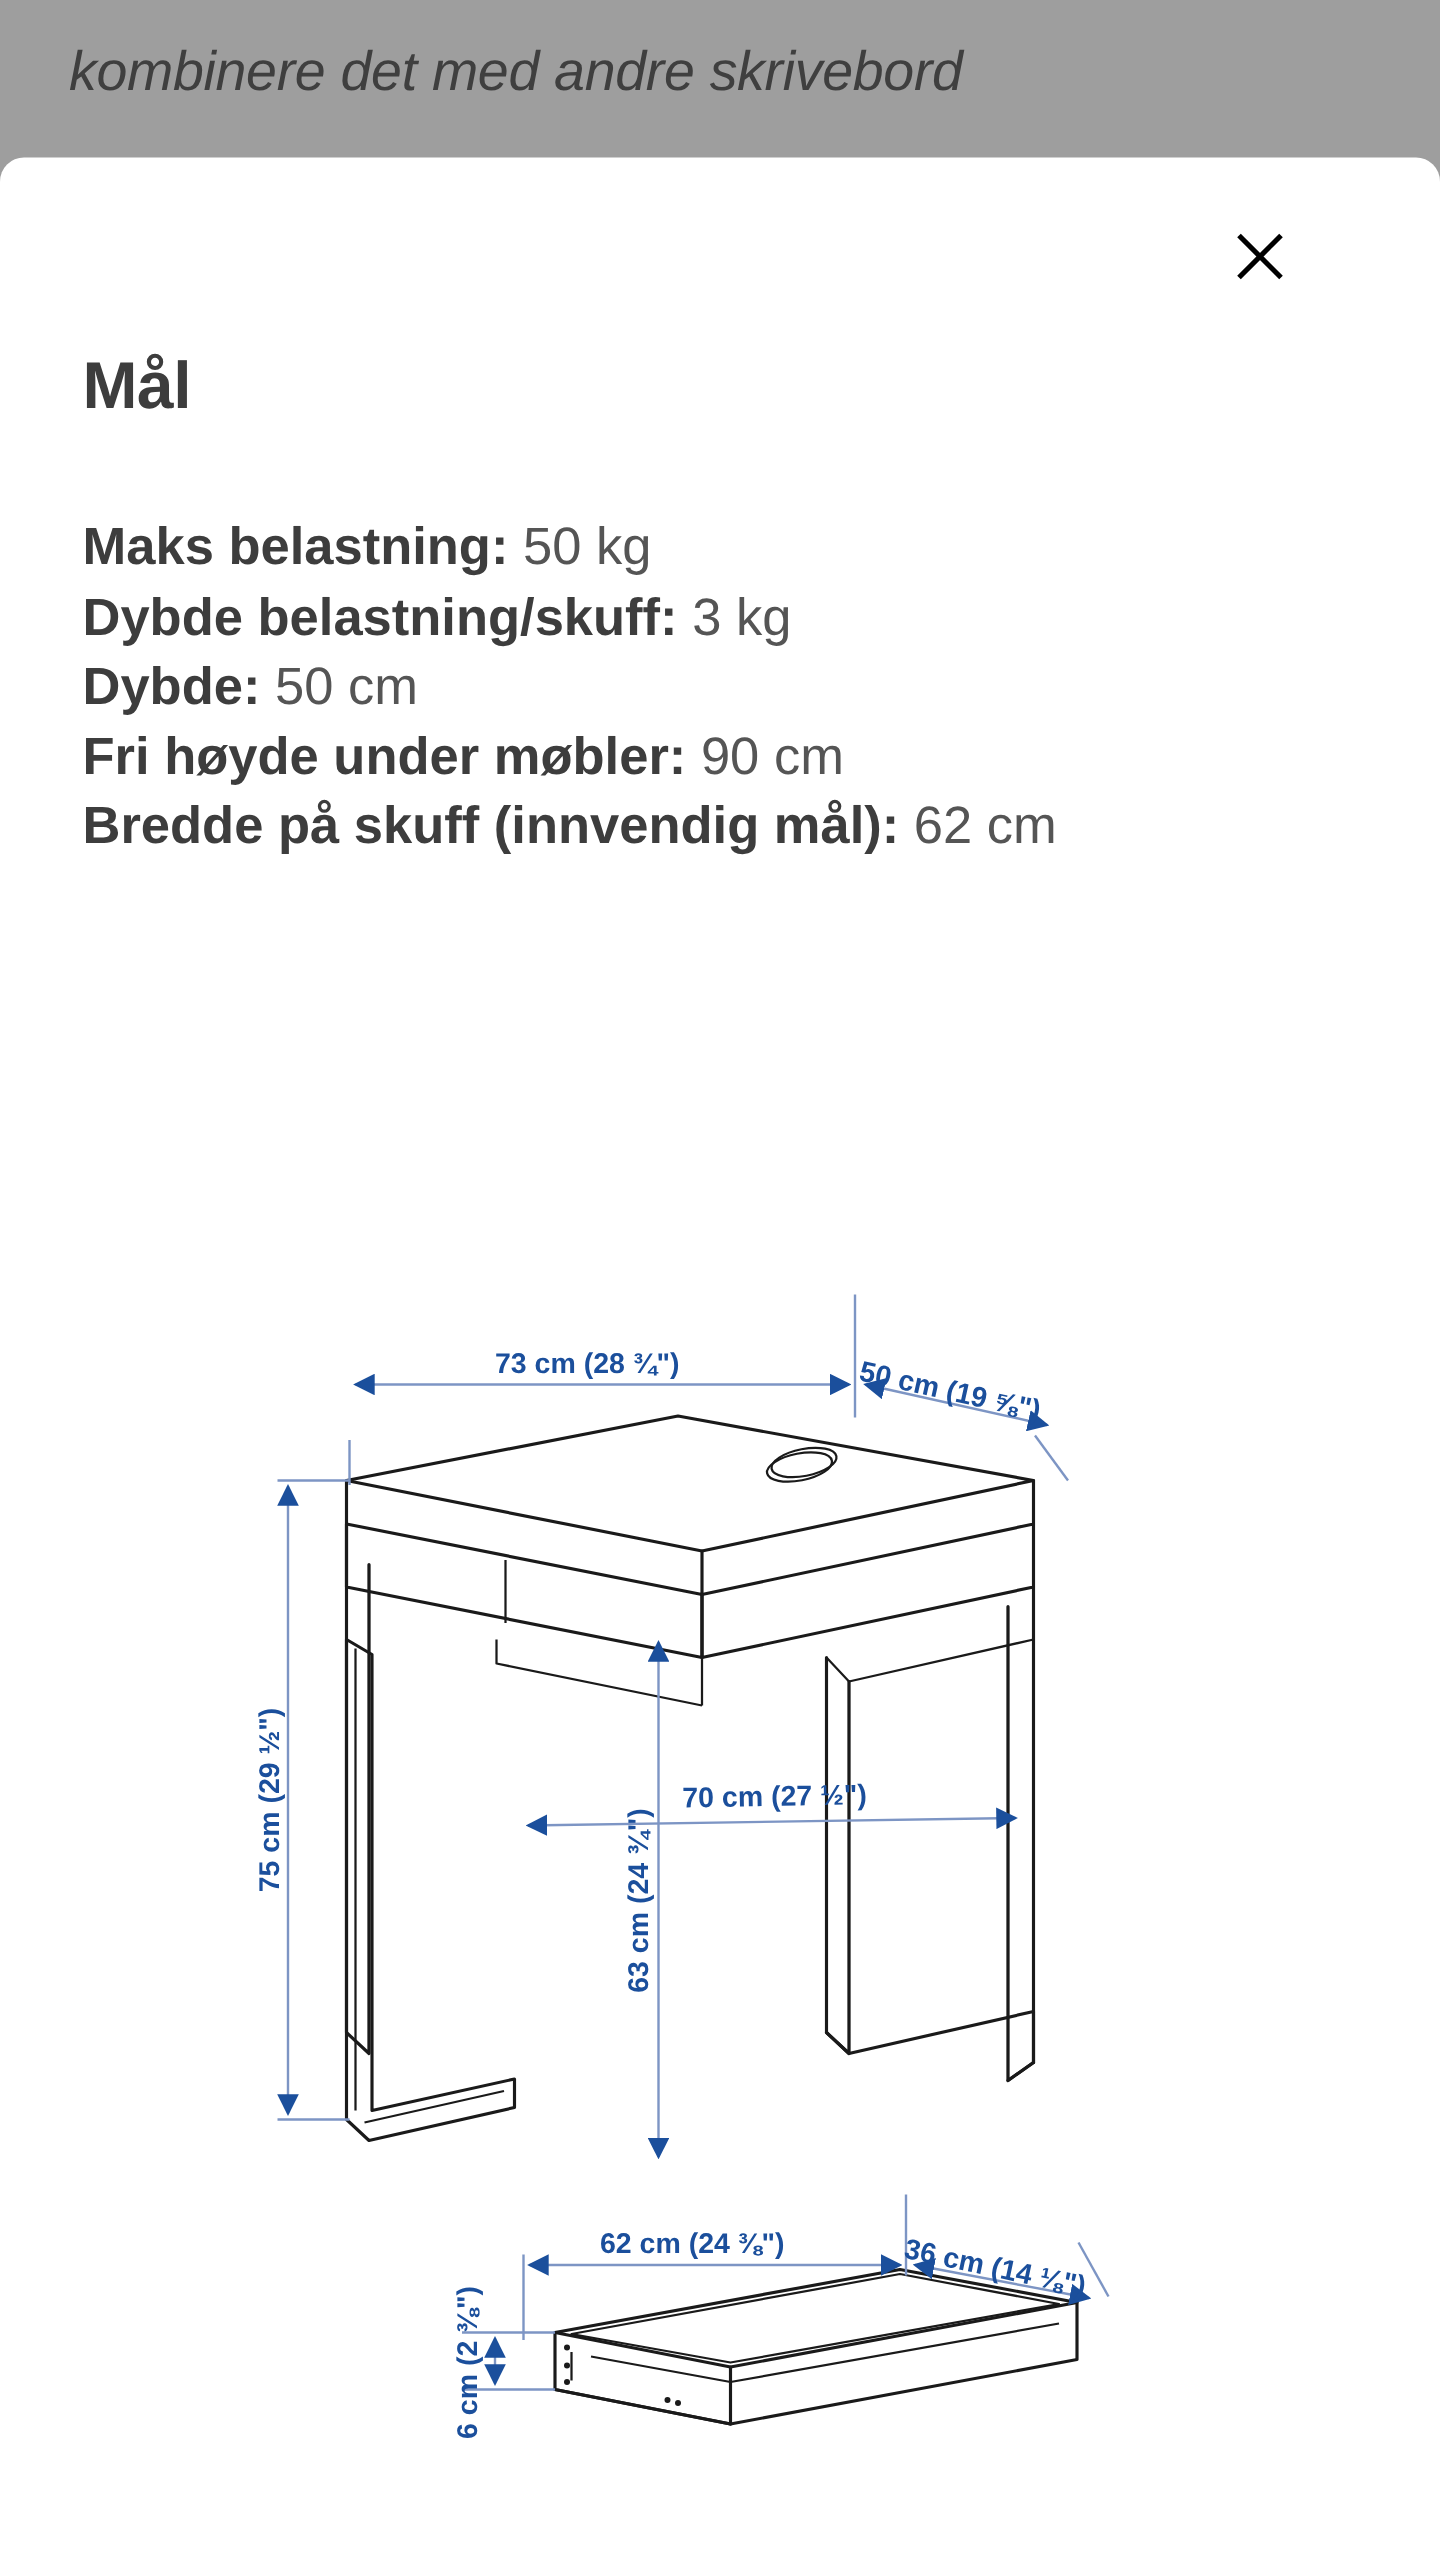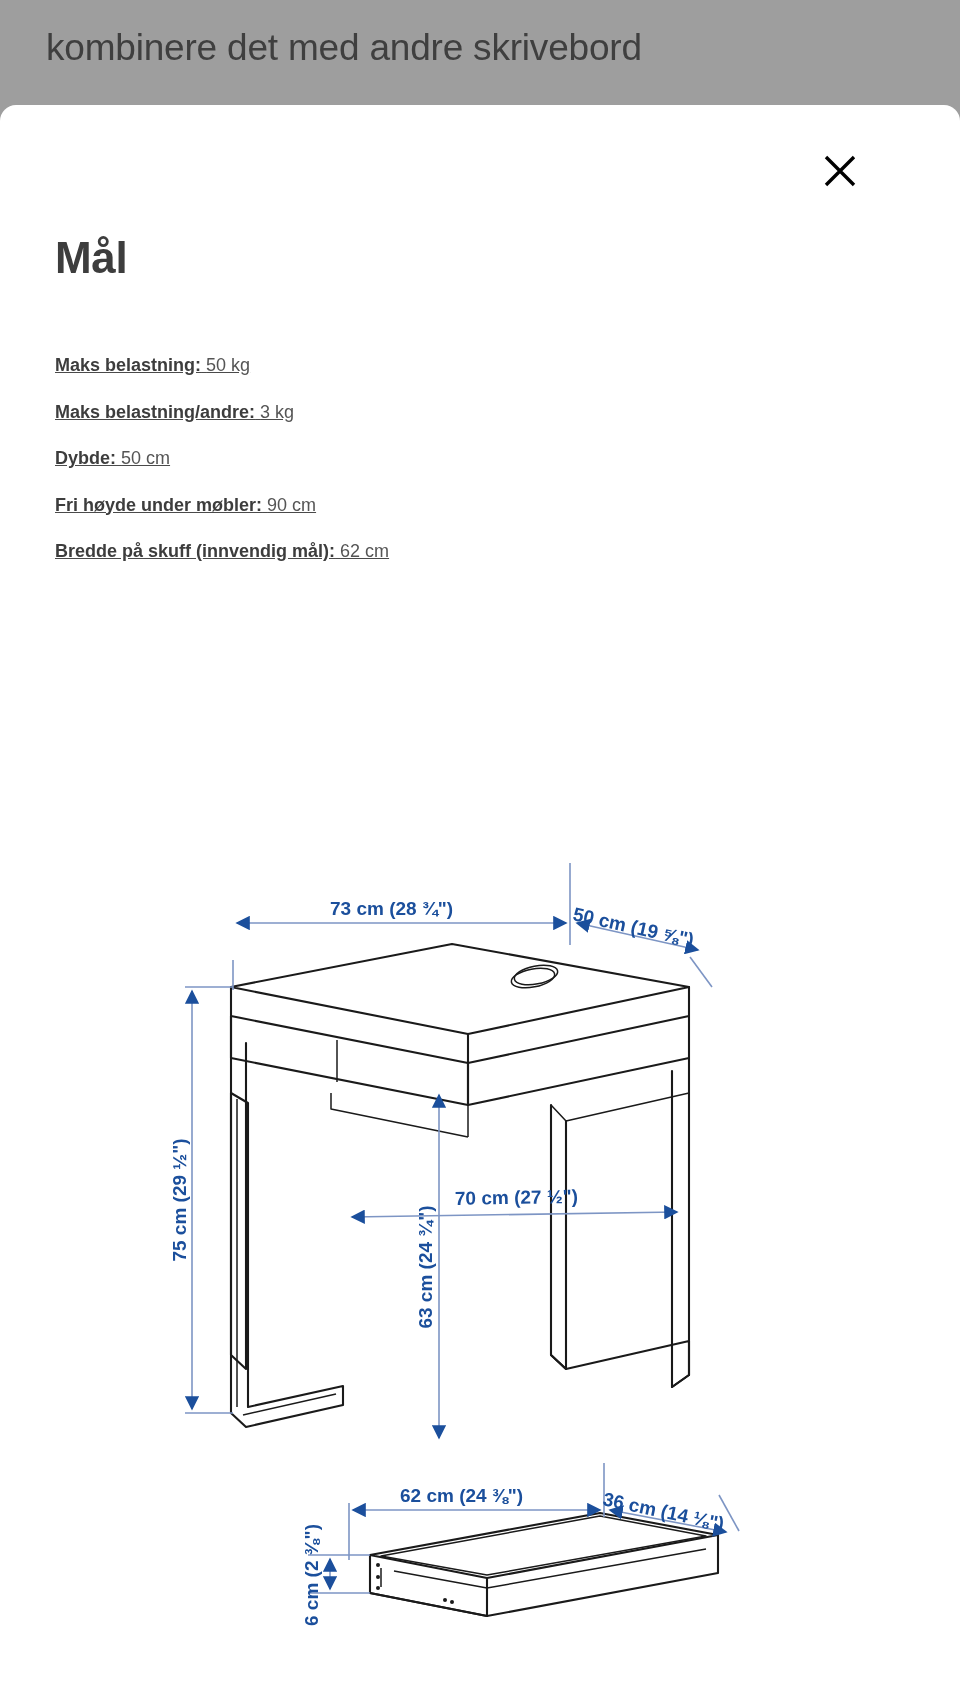--- a/index.html
+++ b/index.html
@@ -16,20 +16,21 @@
     background:#9e9e9e;
   }
   #backdrop-title{
     position:absolute;
     top:27px; left:46px;
     width:880px;
     font-size:37px;
     color:#3f3f3f;
     letter-spacing:-0.2px;
     white-space:nowrap;
+    font-style:italic;
   }
   
   #modal{
     position:absolute;
     left:0; top:105px;
     width:960px; height:1676px;
     background:#ffffff;
     border-radius:16px 16px 0 0;
     overflow:hidden;
   }
@@ -50,25 +51,24 @@
     color:#3d3d3d;
     letter-spacing:-0.3px;
   }
   
   #spec-list{
     position:absolute;
     left:55px; top:237px;
     width:860px;
   }
   .spec-row{
-    font-size:18px;
+    font-size:35px;
     line-height:46.5px;
     color:#4a4a4a;
     white-space:nowrap;
-    text-decoration:underline;
   }
   .spec-label{ font-weight:bold; color:#3d3d3d; }
   .spec-value{ font-weight:normal; color:#555; }
   
   #drawing{
     position:absolute;
     left:0; top:670px;
     width:960px; height:930px;
   }
   #drawing svg{ display:block; width:960px; height:930px; }
@@ -98,21 +98,21 @@
   </button>
 
   <div id="modal-title">Mål</div>
 
   <div id="spec-list">
     <div class="spec-row">
       <span class="spec-label">Maks belastning:</span>
       <span class="spec-value">50 kg</span>
     </div>
     <div class="spec-row">
-      <span class="spec-label">Maks belastning/andre:</span>
+      <span class="spec-label">Dybde belastning/skuff:</span>
       <span class="spec-value">3 kg</span>
     </div>
     <div class="spec-row">
       <span class="spec-label">Dybde:</span>
       <span class="spec-value">50 cm</span>
     </div>
     <div class="spec-row">
       <span class="spec-label">Fri høyde under møbler:</span>
       <span class="spec-value">90 cm</span>
     </div>

